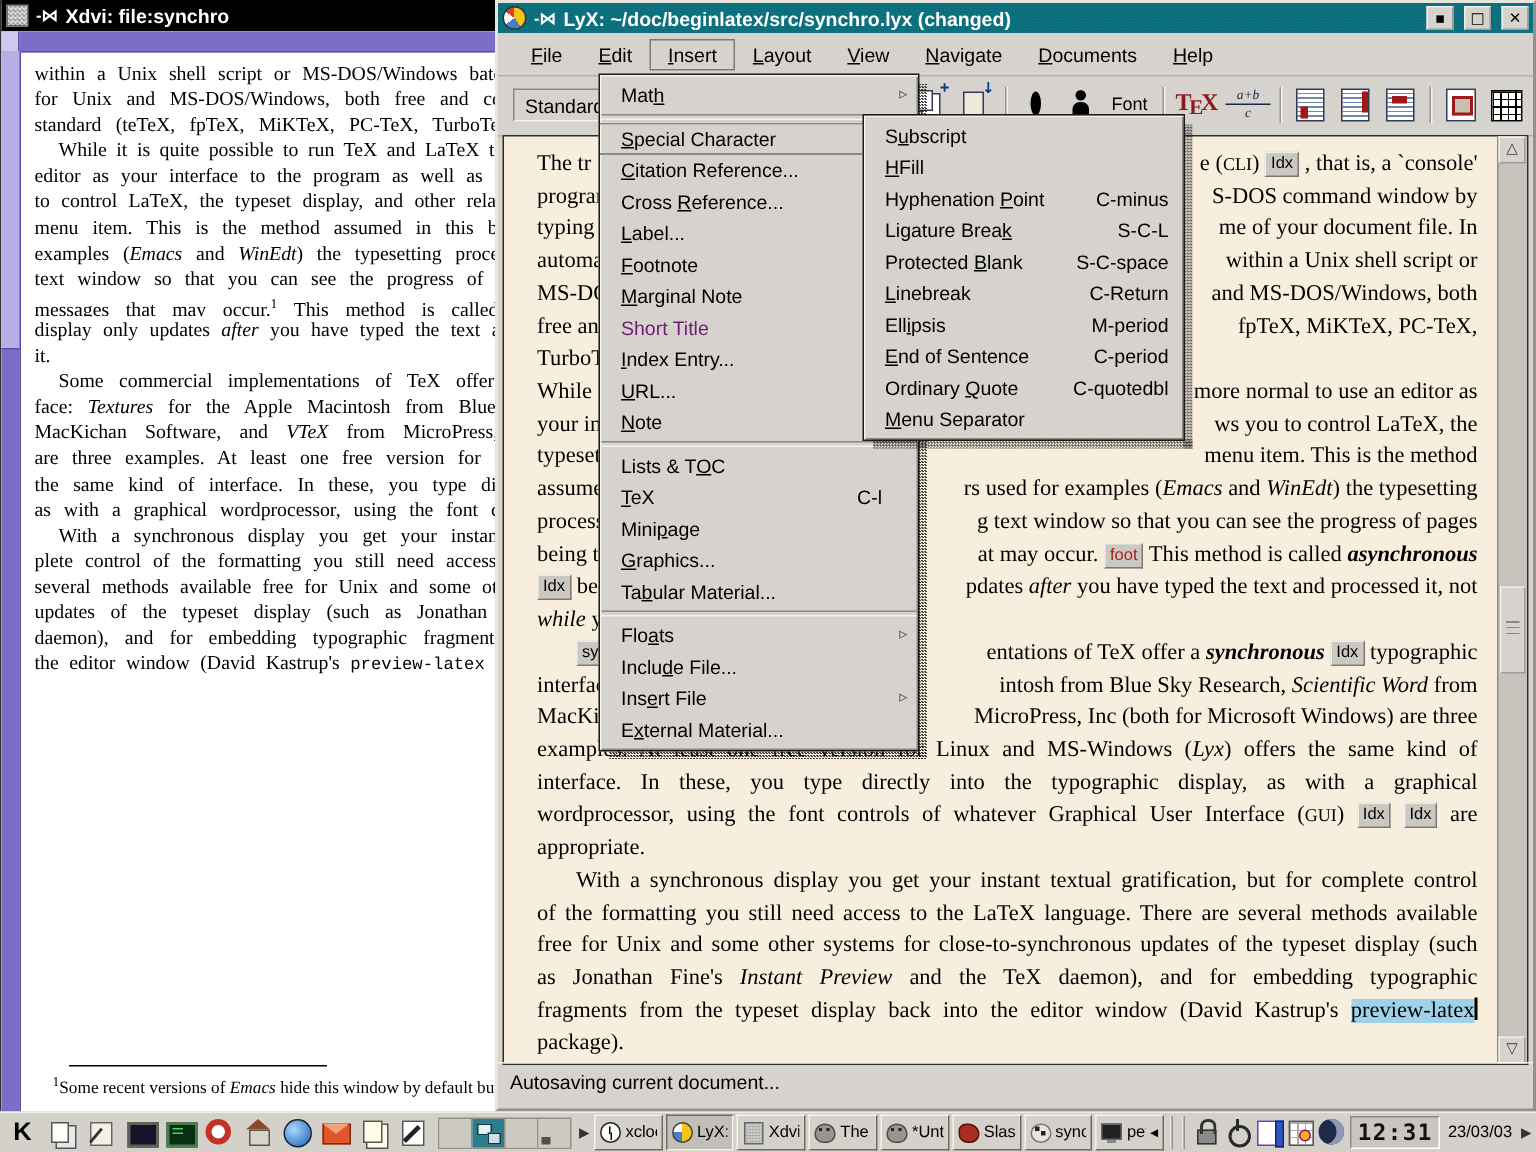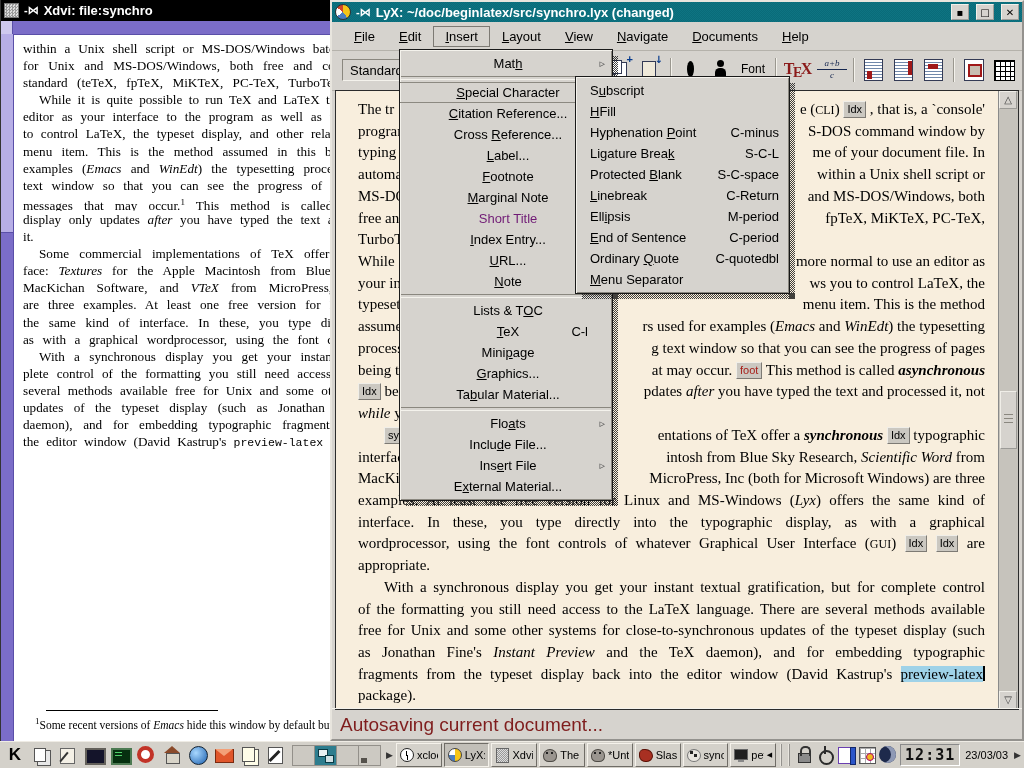--- a/index.html
+++ b/index.html
@@ -100,26 +100,26 @@
   .r-hl{background:#9fd2e8;}
   .r-caret{display:inline-block;width:2px;height:15px;background:#000;vertical-align:-2px;}
   .ly-sb{position:absolute;right:0;top:0;width:19px;bottom:0;background:#c6c3bc;border-left:1px solid #8a8a8a;}
   .sb-btn{position:absolute;left:0;width:18px;height:18px;background:#d6d3ce;border:1px outset #f0eee8;
     text-align:center;font-size:10px;line-height:16px;color:#3a3a3a;box-sizing:border-box;}
   .sb-up{top:0;} .sb-down{bottom:0;}
   .sb-thumb{position:absolute;left:1px;right:1px;top:300px;height:56px;background:#d6d3ce;border:1px outset #f0eee8;}
   .sb-thumb::after{content:"";position:absolute;left:3px;right:3px;top:22px;height:11px;
     background:repeating-linear-gradient(#8a877f 0 1px,transparent 1px 4px);}
   .ly-status{position:absolute;left:0;right:0;top:706px;height:26px;border-top:1px solid #f4f2ec;
-    font-size:19px;color:#7f1d1d;padding:5px 0 0 8px;box-sizing:border-box;}
+    font-size:13px;color:#000000;padding:5px 0 0 8px;box-sizing:border-box;}
 
   
   .menu{position:absolute;background:#d6d3ce;border:1px solid #1a1a1a;
     box-shadow:inset 1px 1px 0 #f4f2ec,inset -1px -1px 0 #8a877f;padding:3px 0;font-size:13px;color:#000;}
-  #insert-menu{left:67px;top:47px;width:212px;z-index:30;text-align:center;}
+  #insert-menu{left:67px;top:47px;width:212px;z-index:30;}
   #char-menu{left:243px;top:74px;width:213px;z-index:40;}
   .mitem{position:relative;height:21px;line-height:21px;padding:0 10px 0 14px;white-space:nowrap;}
   .mitem.dis{color:#701a75;}
   .mitem.hi{box-shadow:inset 0 2px 0 -1px #8c8981,inset 0 -2px 0 -1px #8c8981,inset 0 3px 0 -2px #f4f2ec,inset 0 -3px 0 -2px #b5b2ab;}
   .msep{height:2px;margin:2px 1px;border-top:1px solid #8a877f;border-bottom:1px solid #f4f2ec;}
   .mshort{position:absolute;right:10px;top:0;}
   #insert-menu .mshort{right:24px;}
   .marrow{position:absolute;right:7px;top:0;font-size:11px;color:#555;}
   .dith-r{position:absolute;right:-6px;top:6px;bottom:-6px;width:6px;}
   .dith-b{position:absolute;left:6px;right:-6px;bottom:-6px;height:6px;}

